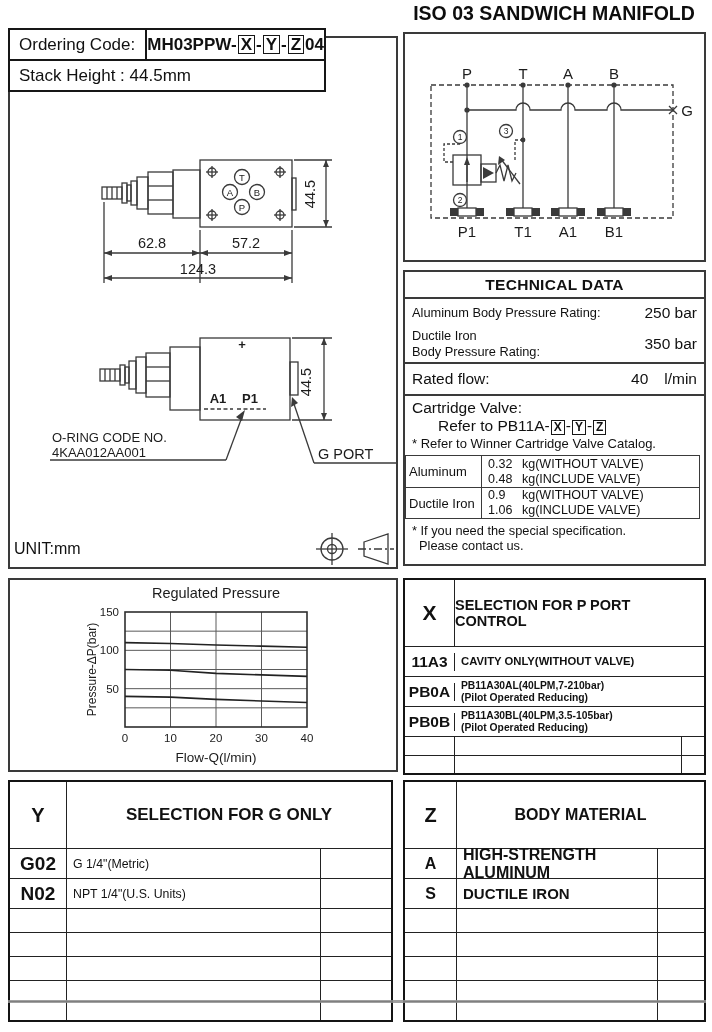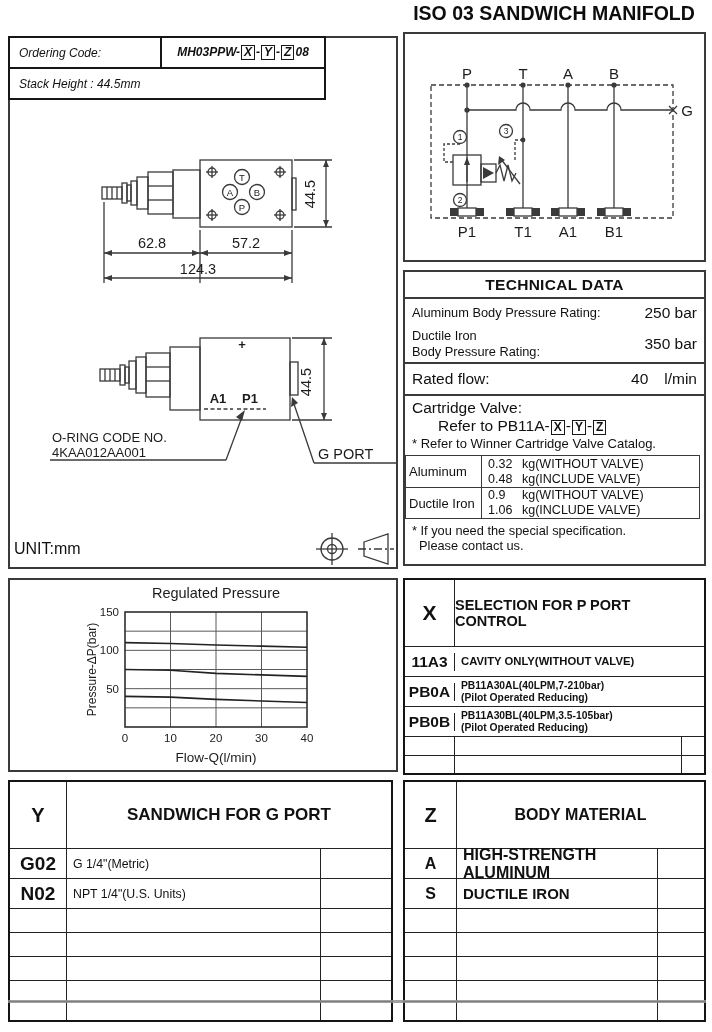--- a/index.html
+++ b/index.html
@@ -5,22 +5,22 @@
   html,body{margin:0;padding:0;background:#fff;}
   body{font-family:"Liberation Sans", sans-serif;color:#111;}
   .page{position:relative;width:712px;height:1032px;background:#fff;overflow:hidden;}
   .panel{position:absolute;border:2px solid #3a3a3a;background:#fff;box-sizing:border-box;}
 
   
   .doc-title{position:absolute;left:398px;top:2px;width:312px;text-align:center;
     font-size:19.5px;font-weight:bold;letter-spacing:0px;color:#0d0d0d;}
 
   
-  .order-table{position:absolute;left:8px;top:36px;width:318px;border:2px solid #161616;
-    background:#fff;box-sizing:border-box;font-size:12px;font-style:italic;}
+  .order-table{position:absolute;left:8px;top:28px;width:318px;border:2px solid #161616;
+    background:#fff;box-sizing:border-box;font-size:17px;}
   .order-row{display:flex;height:29px;border-bottom:2px solid #161616;align-items:center;}
   .order-label{width:152px;border-right:2px solid #161616;height:100%;display:flex;
     align-items:center;padding-left:9px;box-sizing:border-box;}
   .order-code{flex:1;text-align:center;font-weight:bold;white-space:nowrap;}
   .order-row2{height:29px;display:flex;align-items:center;padding-left:9px;}
   .boxed{display:inline-block;border:1.5px solid #161616;padding:0 2px;margin:0 1px;
     font-weight:bold;line-height:1.05;}
 
   
   .tech-panel{left:403px;top:270px;width:303px;height:296px;}
@@ -104,21 +104,21 @@
 
 <div class="page">
 
   <div class="doc-title">ISO 03 SANDWICH MANIFOLD</div>
 
   <div class="panel" style="left:8px;top:36px;width:390px;height:533px;"></div>
 
   <div class="order-table">
     <div class="order-row">
       <div class="order-label">Ordering Code:</div>
-      <div class="order-code"><span>MH03PPW-</span><span class="boxed">X</span><span>-</span><span class="boxed">Y</span><span>-</span><span class="boxed">Z</span><span>08</span></div>
+      <div class="order-code"><span>MH03PPW-</span><span class="boxed">X</span><span>-</span><span class="boxed">Y</span><span>-</span><span class="boxed">Z</span><span>04</span></div>
     </div>
     <div class="order-row2">Stack Height : 44.5mm</div>
   </div>
 
   <svg style="left:96px;top:150px;" width="244" height="140" viewBox="0 0 244 140">
     <g stroke="#3a3a3a" stroke-width="1.3" fill="none">
       <rect x="6" y="37" width="20" height="12"></rect>
       <line x1="11" y1="37" x2="11" y2="49"></line>
         <line x1="16" y1="37" x2="16" y2="49"></line>
         <line x1="21" y1="37" x2="21" y2="49"></line>
@@ -415,21 +415,21 @@
     <div class="sel-row re2">
       <div class="sel-codecol d"></div>
         <div class="sel-desccol"></div>
         <div class="sel-emptycol"></div>
     </div>
   </div>
 
   <div class="sel-table y-table">
     <div class="sel-row hdr">
       <div class="sel-codecol">Y</div>
-      <div class="sel-titlecol">SANDWICH FOR G PORT</div>
+      <div class="sel-titlecol">SELECTION FOR G ONLY</div>
     </div>
     <div class="sel-row r">
       <div class="sel-codecol d">G02</div>
       <div class="sel-desccol">
           <div>G 1/4"(Metric)</div>
         </div>
       <div class="sel-emptycol"></div>
     </div>
     <div class="sel-row r">
       <div class="sel-codecol d">N02</div>

